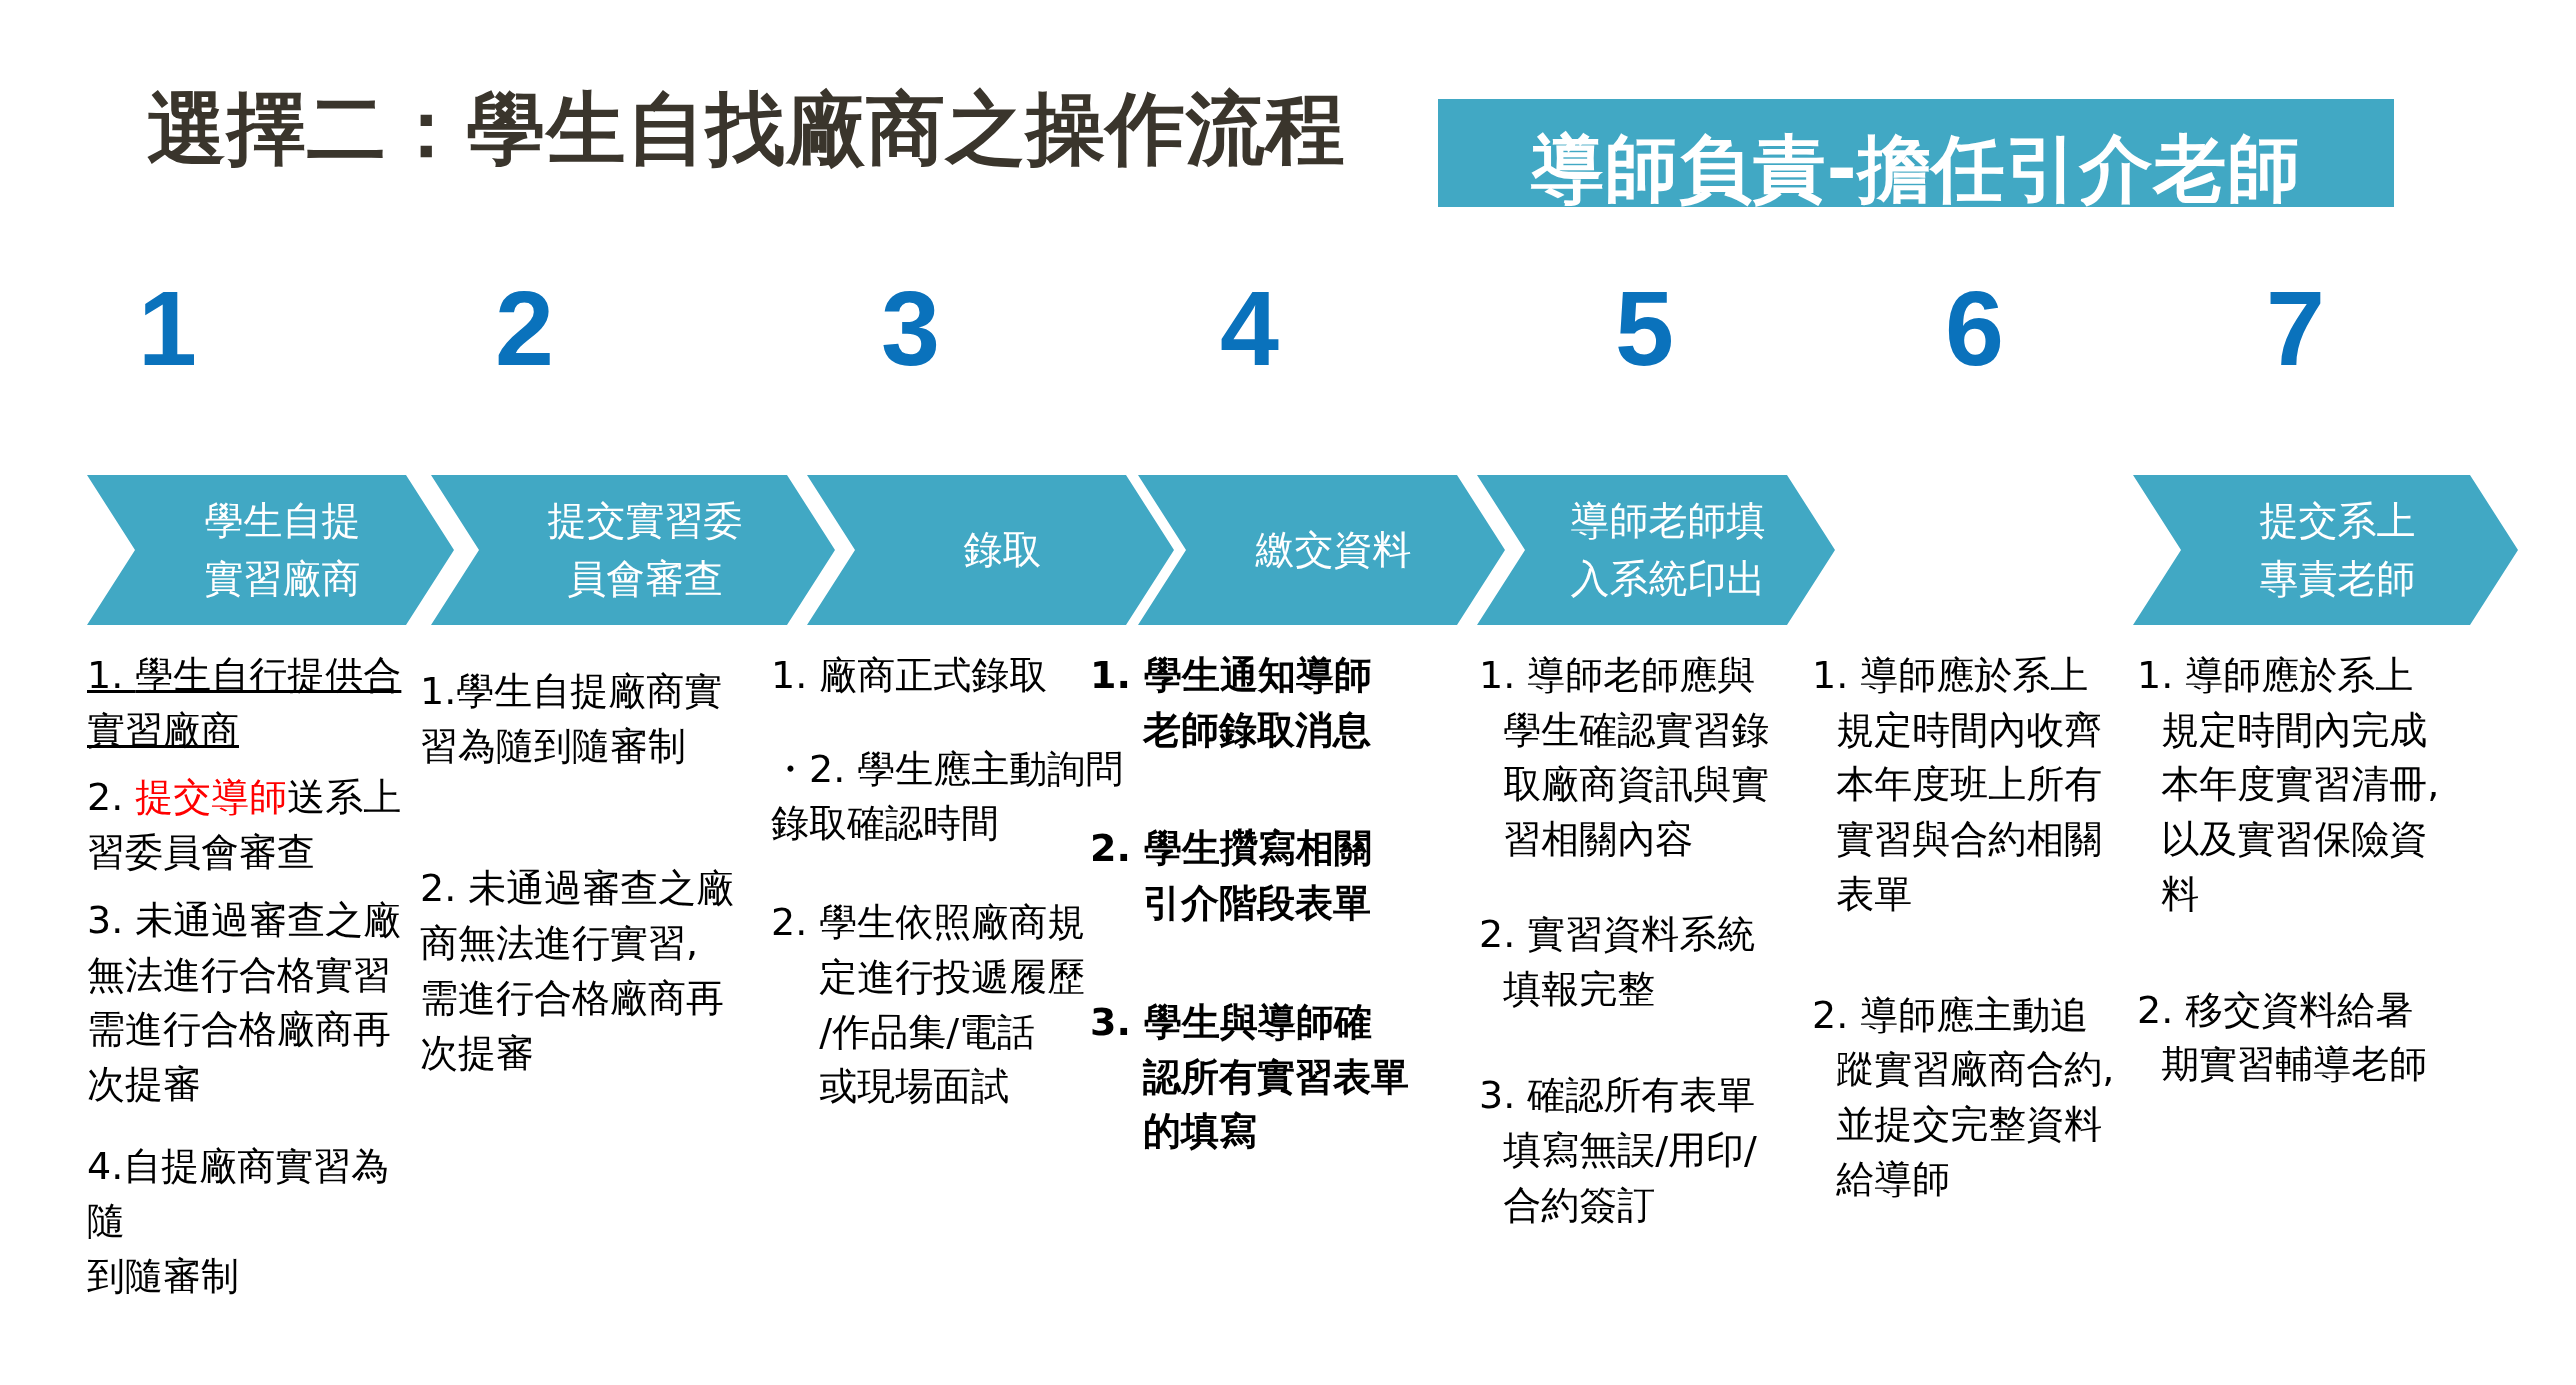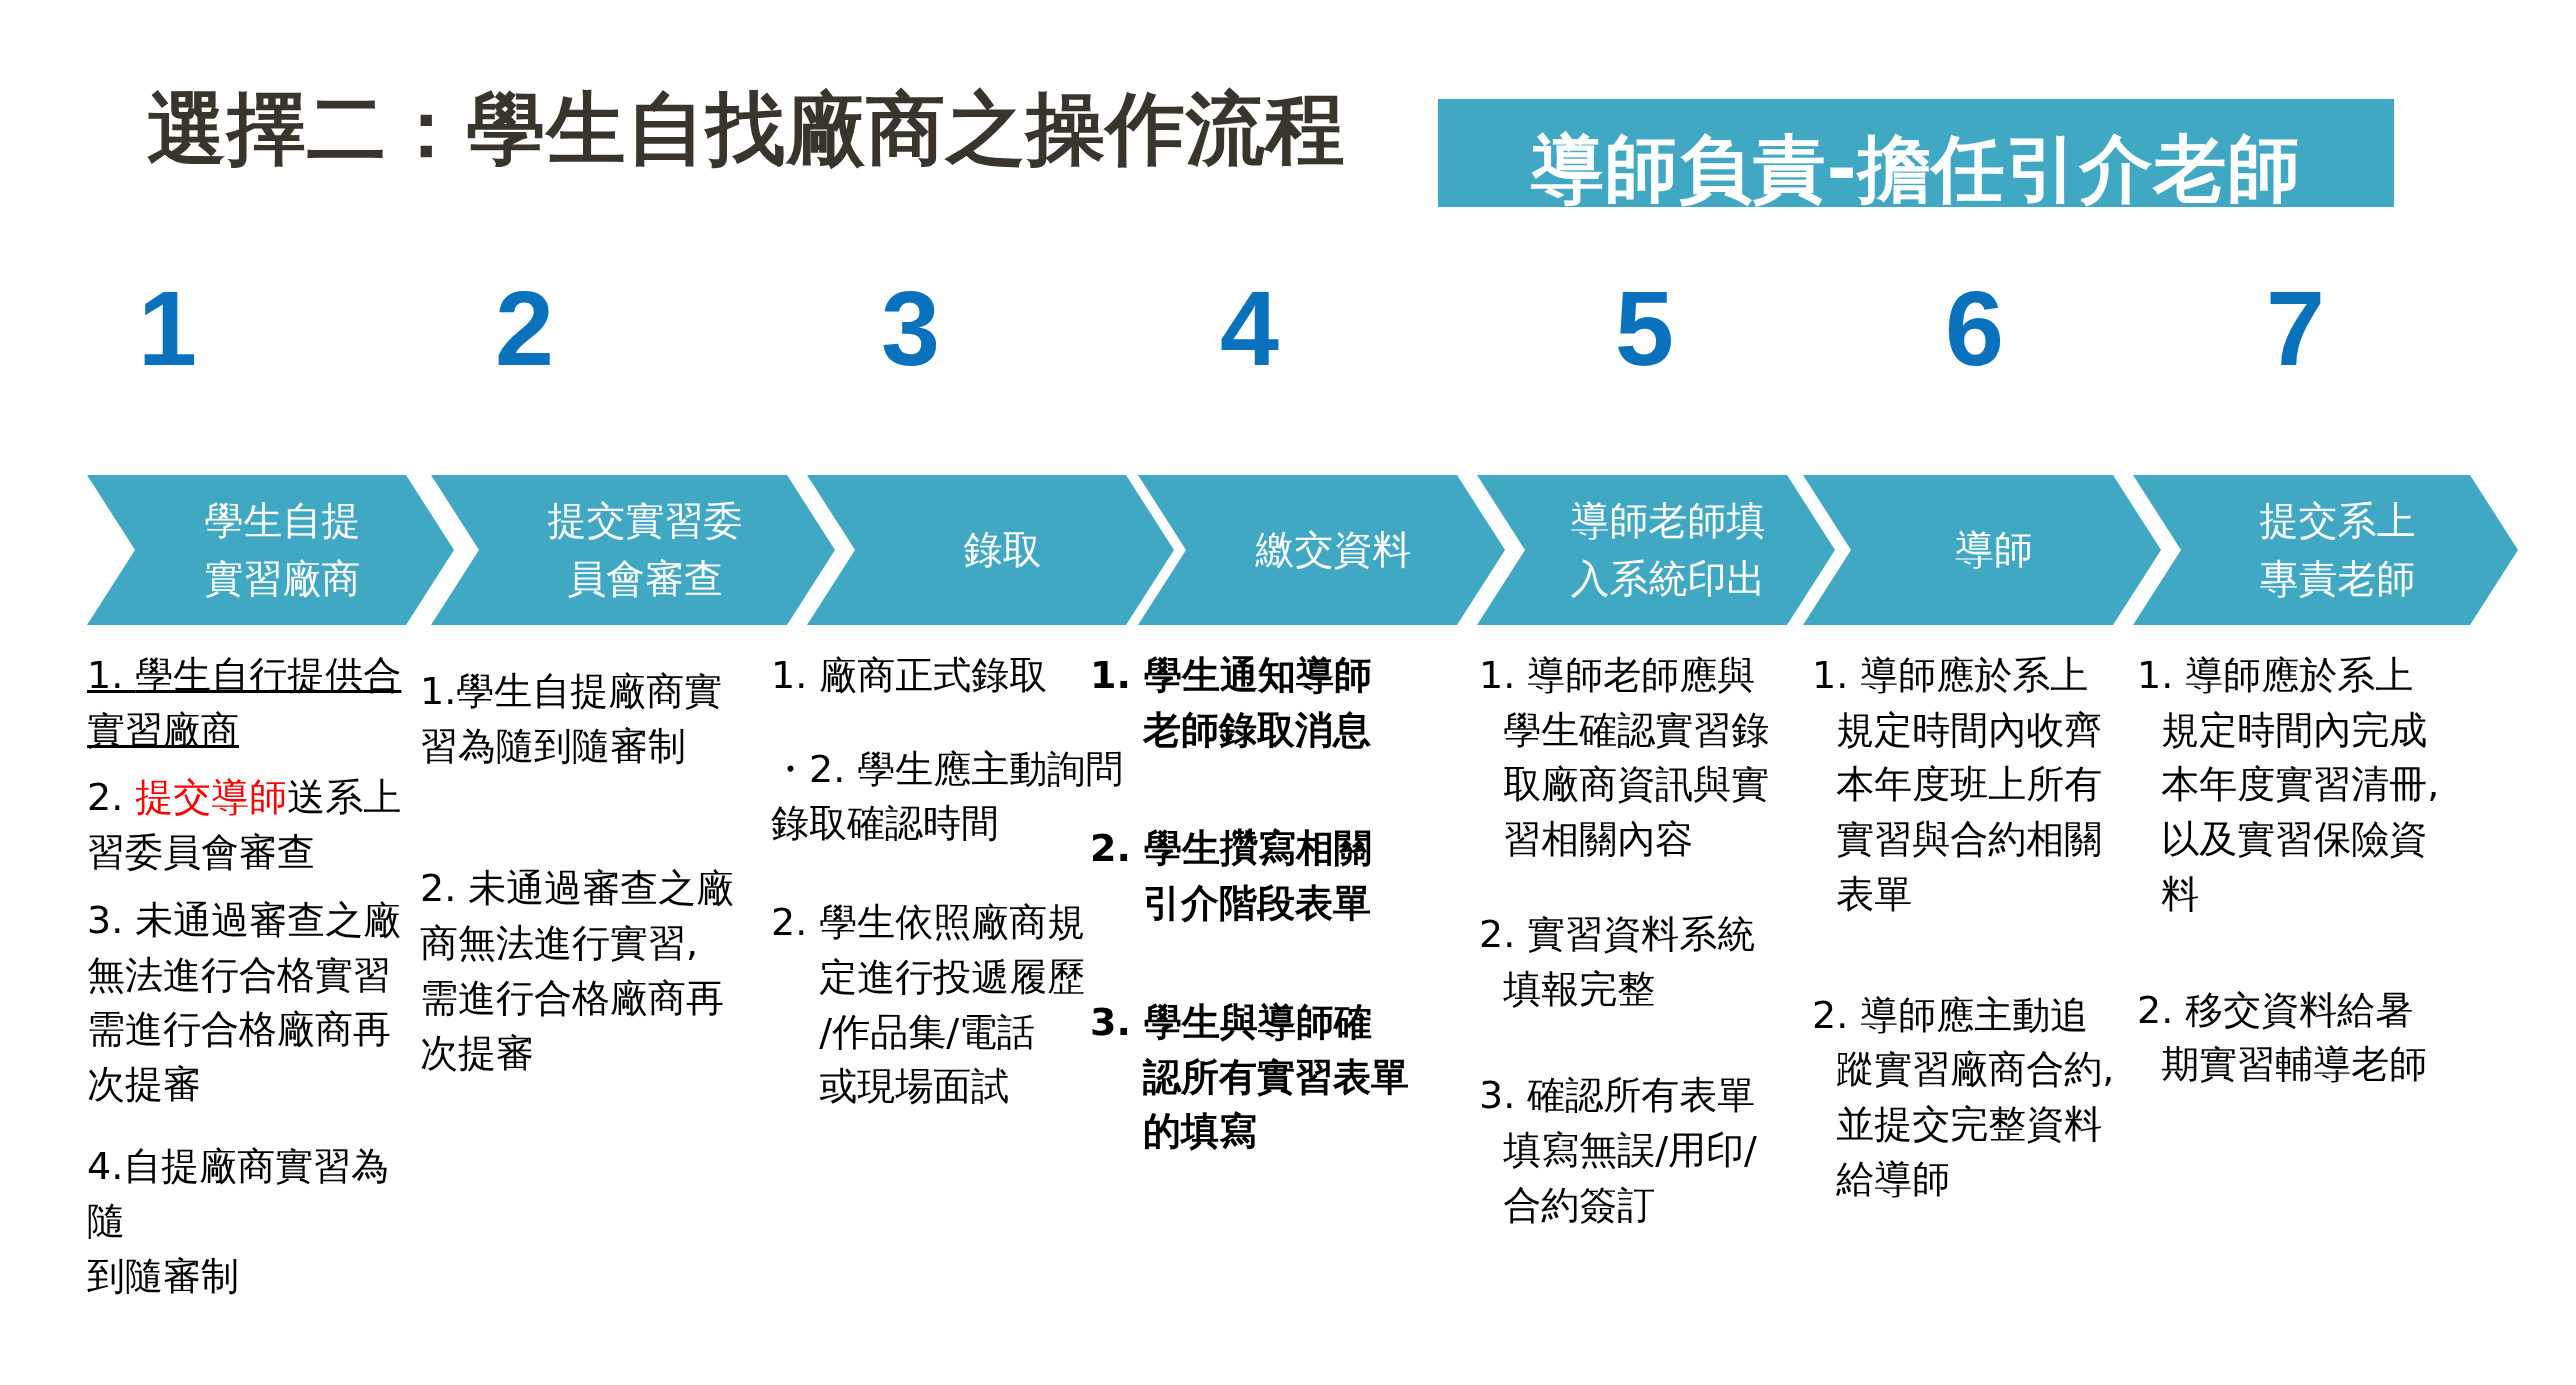--- a/index.html
+++ b/index.html
@@ -170,23 +170,20 @@
       </div>
       <div class="chevron" style="left: 807px; width: 367px; background: rgb(65, 168, 196);">
         <div class="chevron-label">錄取</div>
       </div>
       <div class="chevron" style="left: 1138px; width: 367px; background: rgb(65, 168, 196);">
         <div class="chevron-label">繳交資料</div>
       </div>
       <div class="chevron" style="left: 1477px; width: 358px; background: rgb(65, 168, 196);">
         <div class="chevron-label">導師老師填</div>
         <div class="chevron-label">入系統印出</div>
-      </div>
-      <div class="chevron" style="left: 1803px; width: 358px; background: rgb(65, 168, 196);">
-        <div class="chevron-label">導師</div>
       </div>
       <div class="chevron" style="left: 2133px; width: 385px; background: rgb(65, 168, 196);">
         <div class="chevron-label">提交系上</div>
         <div class="chevron-label">專責老師</div>
       </div>
     </div>
 
   <div id="body-row">
       <div class="body-col" style="left: 87px; width: 316px;">
         <div class="body-item" style="margin-top: 0px; text-decoration: underline;"><span>1. </span><span>學生自行提供合

